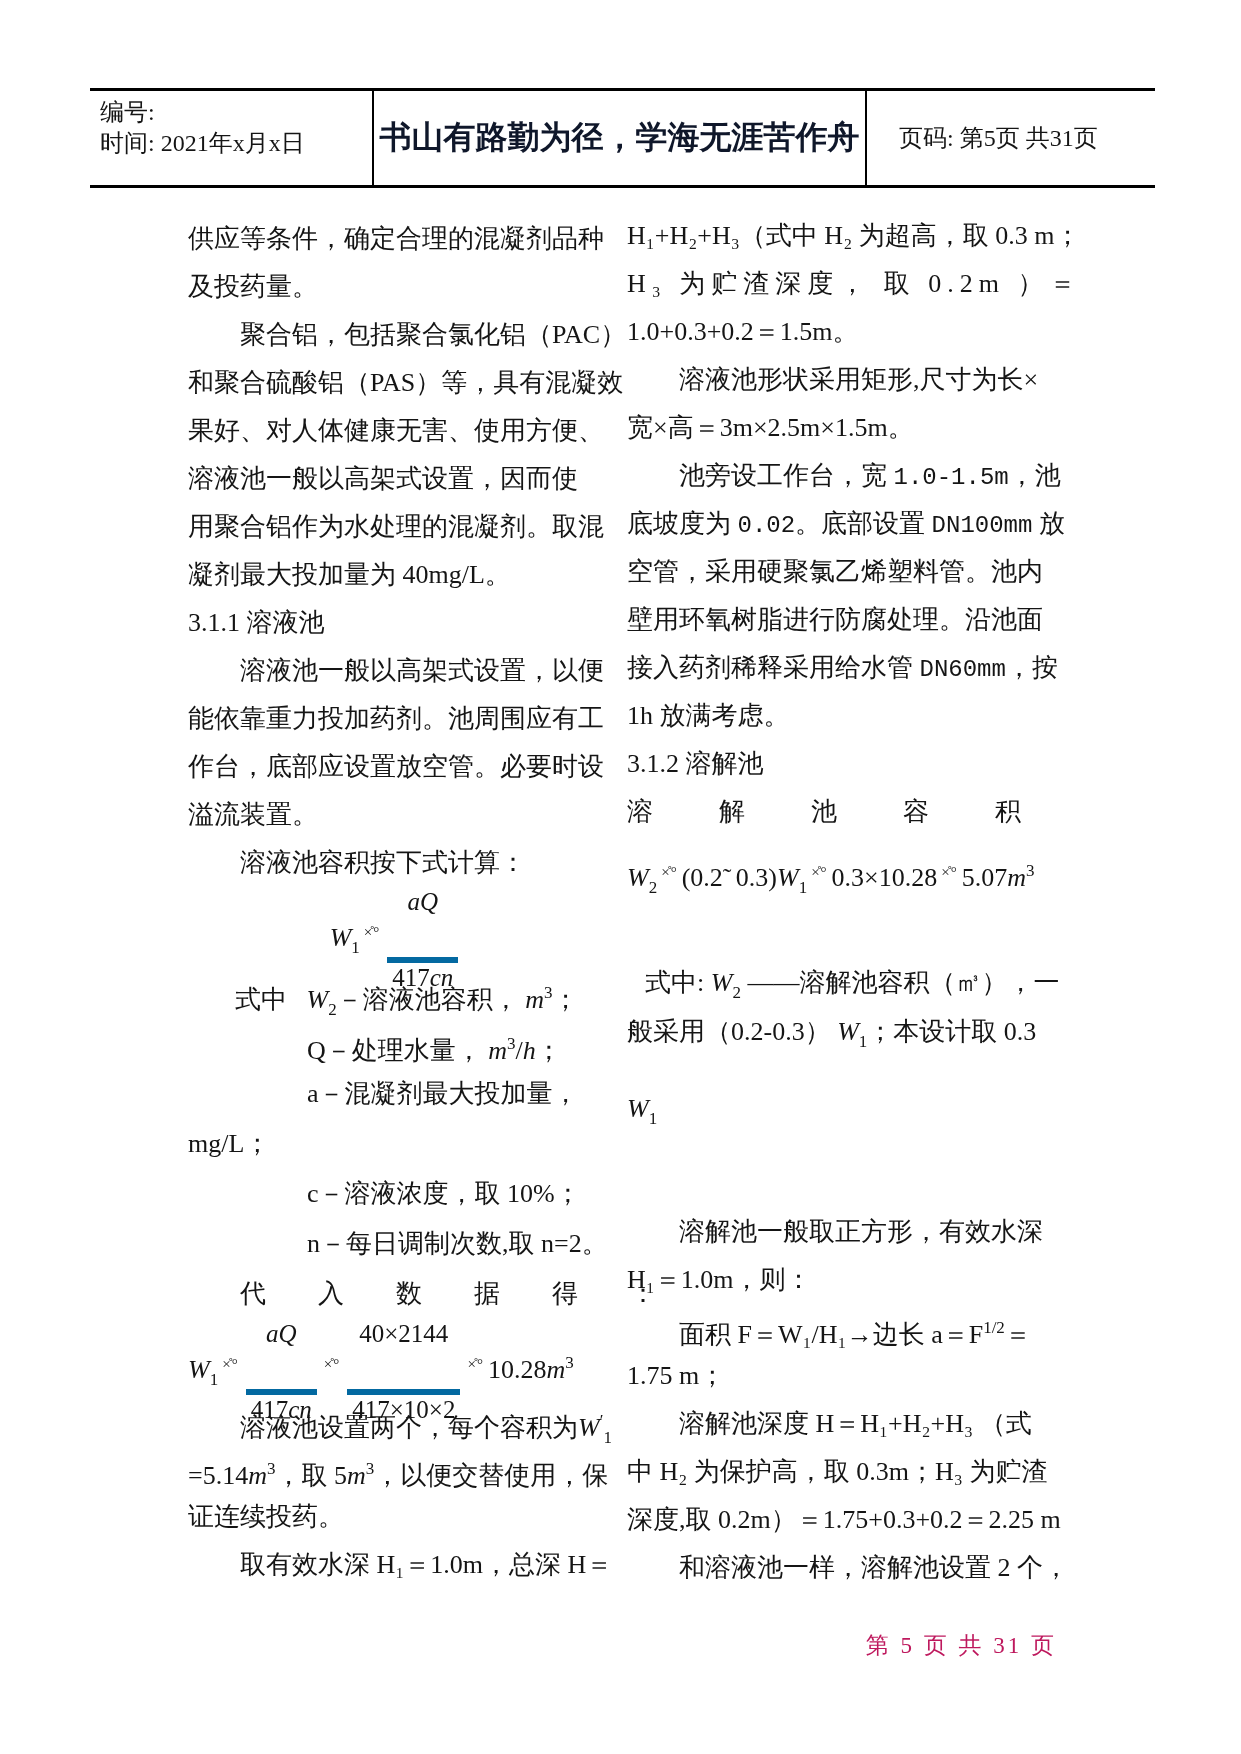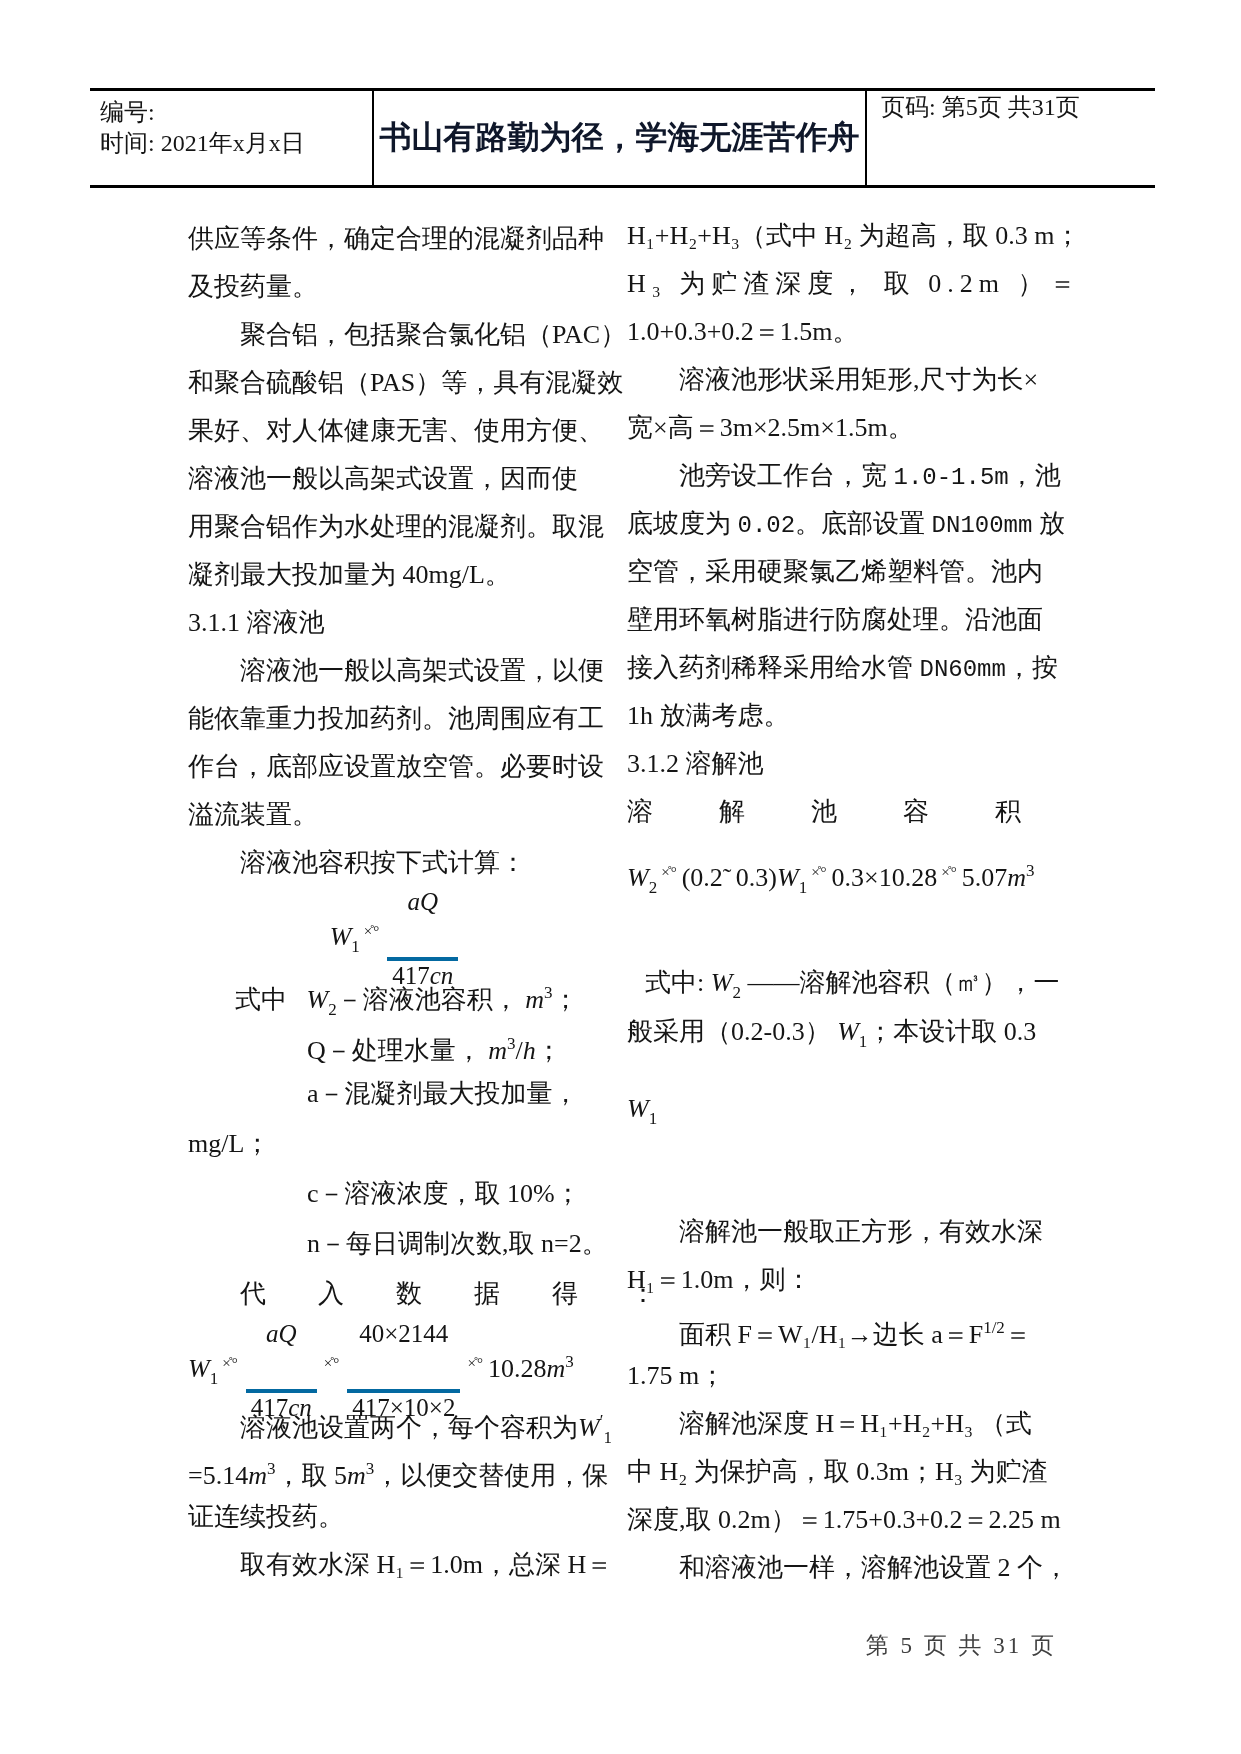--- a/index.html
+++ b/index.html
@@ -4,21 +4,21 @@
 <style>
   html,body{margin:0;padding:0;background:#888;}
   .page{width:1241px;height:1754px;position:relative;background:#ffffff;
         font-family:"Liberation Serif","DejaVu Serif",serif;color:#151515;overflow:hidden;margin:0 auto;}
   
   .hdrtbl{position:absolute;left:90px;top:88px;width:1065px;height:94px;
           border-top:3px solid #000;border-bottom:3px solid #000;display:flex;}
   .hcell{box-sizing:border-box;}
   .hc1{width:282px;padding:6px 0 0 10px;font-size:24px;line-height:31px;}
   .hc2{width:493px;border-left:2px solid #000;display:flex;align-items:center;justify-content:center;}
-  .hc3{width:290px;border-left:2px solid #000;display:flex;padding-left:14px;font-size:24px;}
+  .hc3{width:290px;border-left:2px solid #000;display:flex;align-items:center;padding-left:32px;font-size:24px;}
   .slogan{font-family:"Liberation Sans","DejaVu Sans",sans-serif;font-weight:bold;font-size:32px;color:#0f172a;white-space:nowrap;}
   
   .cols{position:absolute;left:188px;top:212px;display:flex;gap:24px;align-items:center;}
   .colL{width:415px;}
   .colR{width:440px;}
   .line{font-size:26px;height:48px;line-height:48px;white-space:pre;}
   .ind2{text-indent:52px;}
   .ind15{text-indent:47px;}
   .ind4{text-indent:119px;}
   .ind05{text-indent:18px;}
@@ -26,22 +26,22 @@
   .ls-mid{letter-spacing:52px;}
   .ls-sm{letter-spacing:6px;}
   .center{text-align:center;}
   .mi{font-style:italic;}
   .mono{font-family:"Liberation Mono","DejaVu Sans Mono",monospace;font-size:24px;}
   .msub{font-size:17px;vertical-align:-7px;font-style:normal;}
   .msup{font-size:17px;vertical-align:10px;font-style:normal;}
   .beq{font-size:15px;vertical-align:9px;letter-spacing:1px;margin:0 4px;}
   .frac{display:inline-flex;flex-direction:column;align-items:center;vertical-align:middle;margin:0 3px;}
   .frac .num,.frac .den{padding:0 5px;font-size:25px;line-height:30px;height:auto;}
-  .frac .den{border-top:4px solid #0369a1;margin-top:40px;}
-  .footer{position:absolute;top:1630px;right:184px;font-size:23px;letter-spacing:3px;color:#404040;}
+  .frac .den{border-top:6px solid #0369a1;margin-top:40px;}
+  .footer{position:absolute;top:1630px;right:184px;font-size:23px;letter-spacing:3px;color:#be185d;}
 </style>
 </head>
 <body>
 
 <div class="page">
 
   <div class="hdrtbl">
     <div class="hcell hc1">
       <div>编号:</div>
       <div>时间: 2021年x月x日</div>

